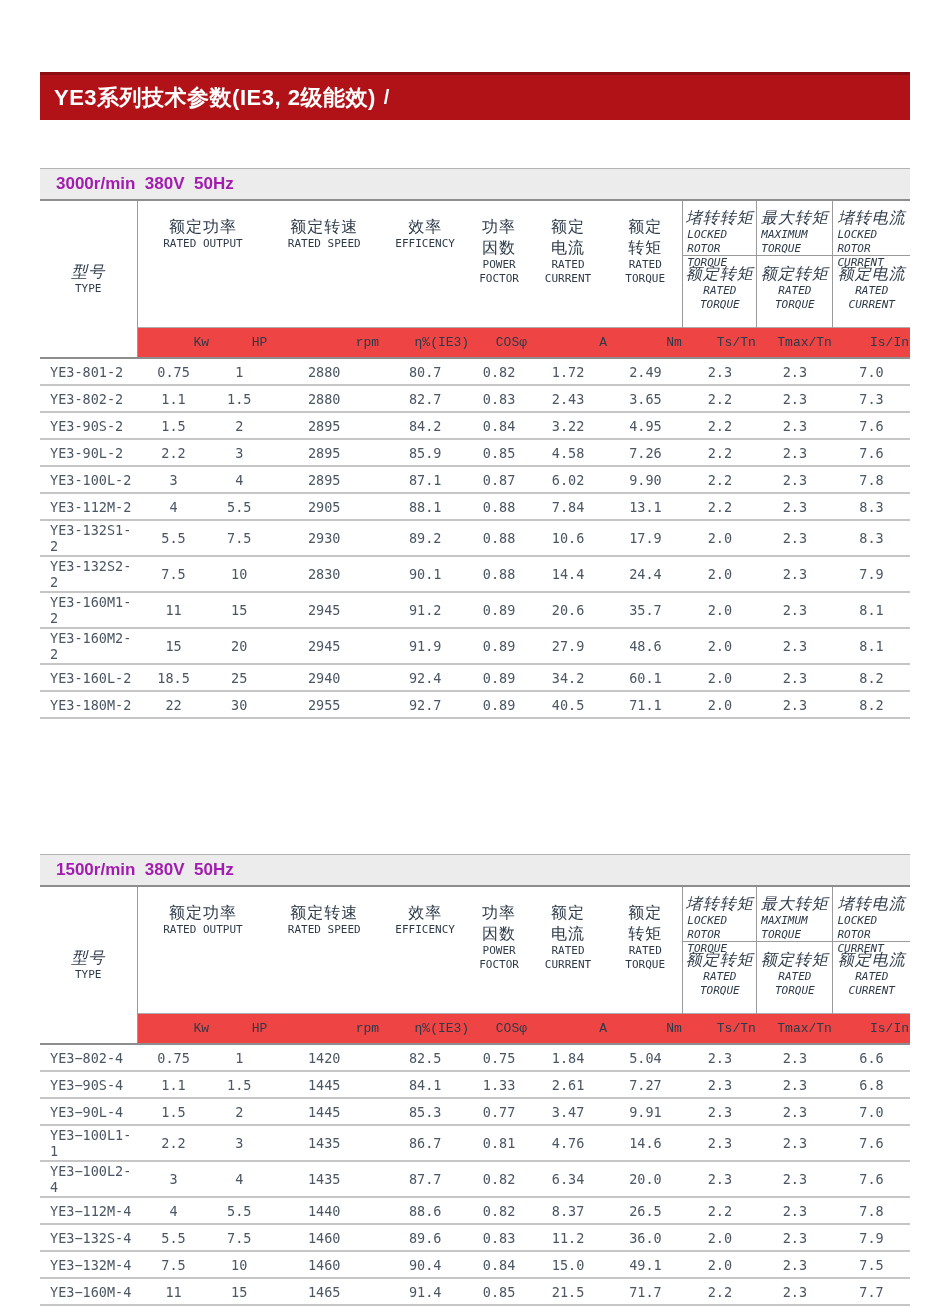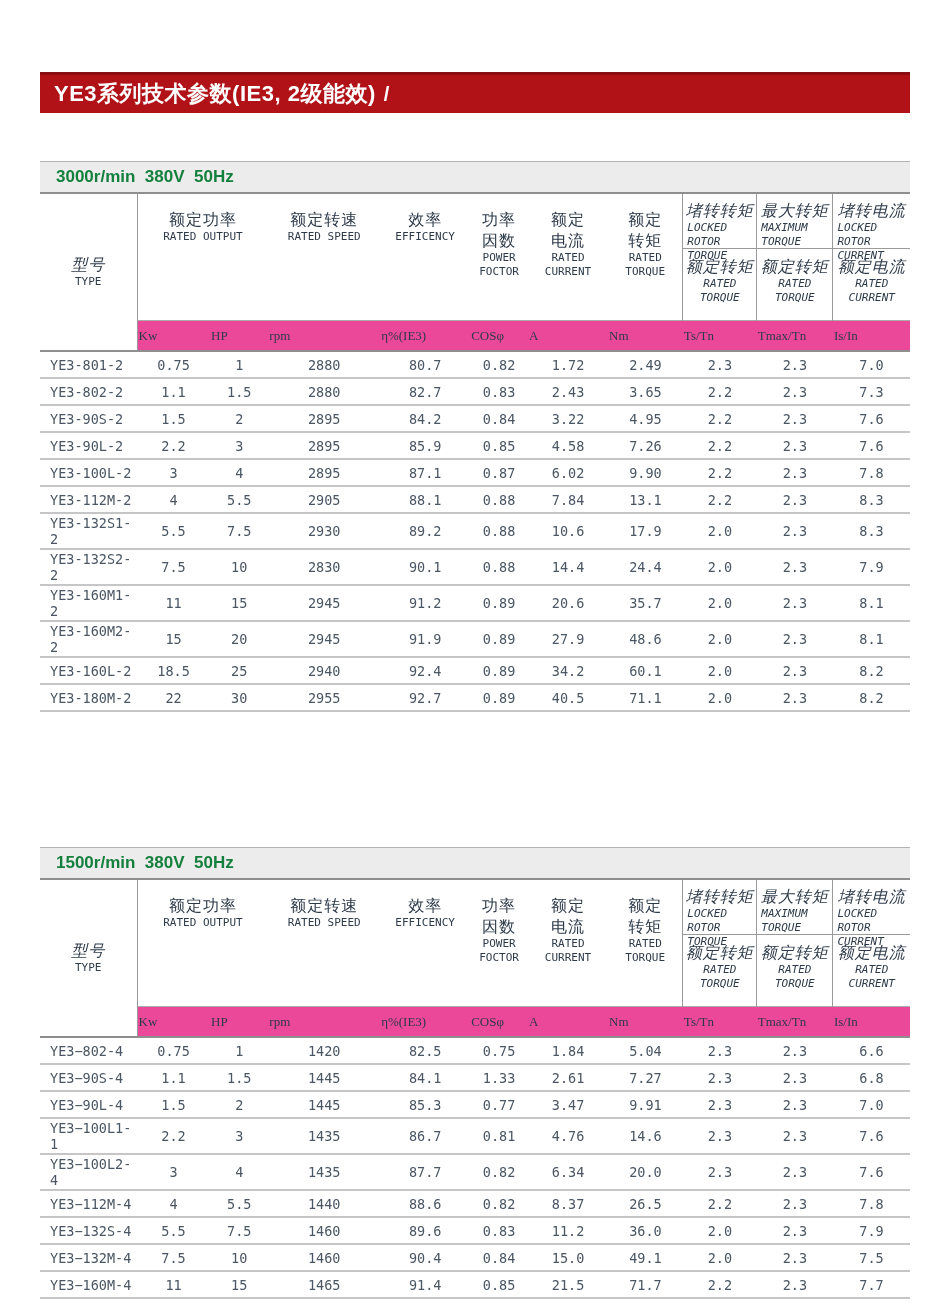--- a/index.html
+++ b/index.html
@@ -1,36 +1,36 @@
 <!DOCTYPE html>
 <html><head>
 <meta charset="utf-8">
 <style>
   html,body{margin:0;padding:0;background:#ffffff;}
   body{width:950px;height:1307px;font-family:"Liberation Sans",sans-serif;overflow:hidden;}
   .page{padding:0 40px;box-sizing:border-box;}
 
   
   .banner{
-    margin-top:72px;height:41px;background:#b01218;border-top:3px solid #8c0e12;
+    margin-top:72px;height:48px;background:#b01218;border-top:3px solid #8c0e12;
     color:#ffffff;display:flex;align-items:center;padding:0 14px;box-sizing:border-box;
     white-space:pre;
   }
   .banner .zh{font-size:22px;font-weight:bold;letter-spacing:.5px;}
   .banner .sep{font-size:20px;font-weight:bold;margin:0 8px;}
   .banner .en{font-size:17px;font-weight:bold;}
 
   
   .table-block{margin-top:48px;}
   .table-block + .table-block{margin-top:135px;}
   .section-bar{
     height:30px;background:#ececec;border-top:1px solid #b3b3b3;border-bottom:2px solid #8e8e8e;
     display:flex;align-items:center;padding-left:16px;box-sizing:content-box;
   }
-  .section-bar span{font-size:17px;font-weight:bold;color:#15803d;white-space:pre;}
+  .section-bar span{font-size:17px;font-weight:bold;color:#a21caf;white-space:pre;}
 
   
   table{width:100%;border-collapse:collapse;table-layout:fixed;}
   th,td{margin:0;font-weight:normal;}
 
   thead .main-row th{
     height:110px;vertical-align:top;padding-top:15px;color:#2d3a49;
   }
   thead .main-row th .zh{font-size:16px;letter-spacing:1px;line-height:21px;}
   thead .main-row th .en{font-size:11px;line-height:14px;font-family:"DejaVu Sans Mono",monospace;letter-spacing:0;}
@@ -47,22 +47,22 @@
   .split-top{height:55px;border-bottom:1px solid #9a9a9a;box-sizing:border-box;padding-top:6px;}
   .split-top .zh{font-size:15px;letter-spacing:.5px;line-height:19px;}
   .split-top .en{font-size:8.5px;line-height:10px;text-align:left;padding-left:4px;
                  font-family:"DejaVu Sans Mono",monospace;}
   .split-bottom{height:54px;box-sizing:border-box;padding-top:7px;}
   .split-bottom .zh{font-size:15px;letter-spacing:.5px;line-height:19px;}
   .split-bottom .en{font-size:8.5px;line-height:10px;font-family:"DejaVu Sans Mono",monospace;}
 
   
   thead .units-row td{
-    height:27px;background:#ec4899;border-top:1px solid #ababab;border-bottom:2px solid #8e8e8e;
-    text-align:left;font-size:13px;color:#2d3a49;font-family:Liberation Serif, serif;
+    height:27px;background:#ef4444;border-top:1px solid #ababab;border-bottom:2px solid #8e8e8e;
+    text-align:right;font-size:13px;color:#2d3a49;font-family:Liberation Mono, monospace;
   }
 
   
   tbody td{
     height:23px;border-bottom:2px solid #c6c6c6;text-align:center;
     font-size:13.5px;color:#4a5663;font-family:"DejaVu Sans Mono",monospace;
   }
   tbody td.col-type{text-align:left;padding-left:10px;}
 </style>
 </head>

